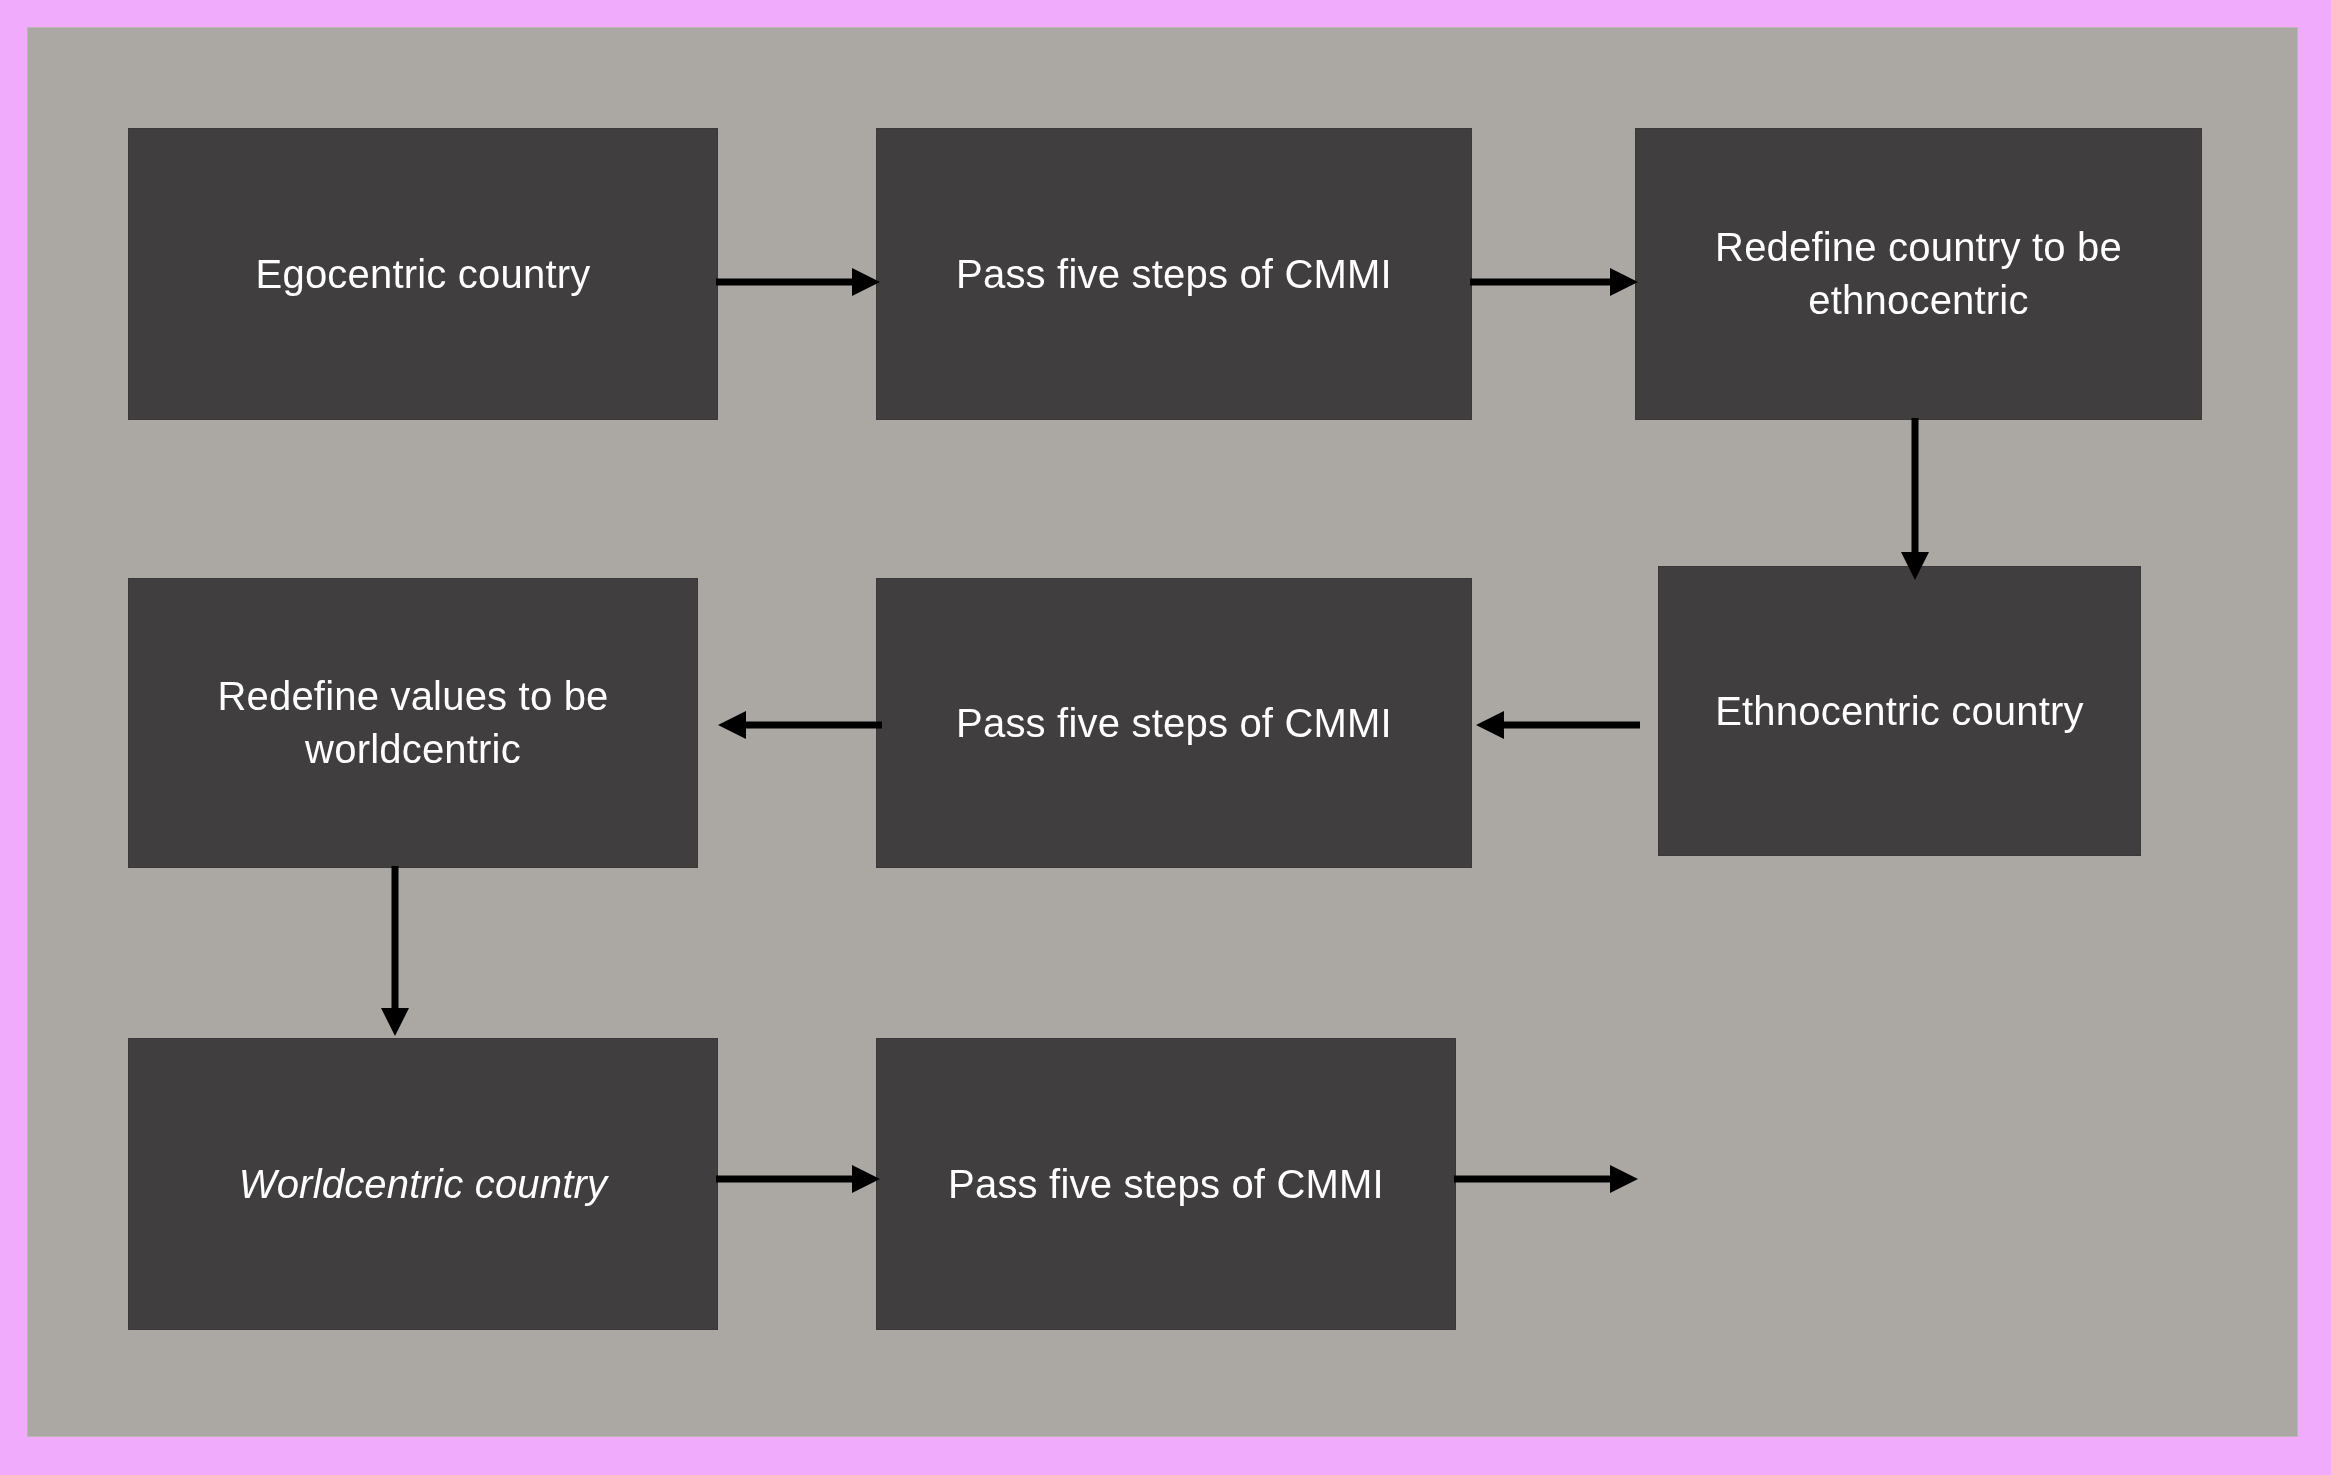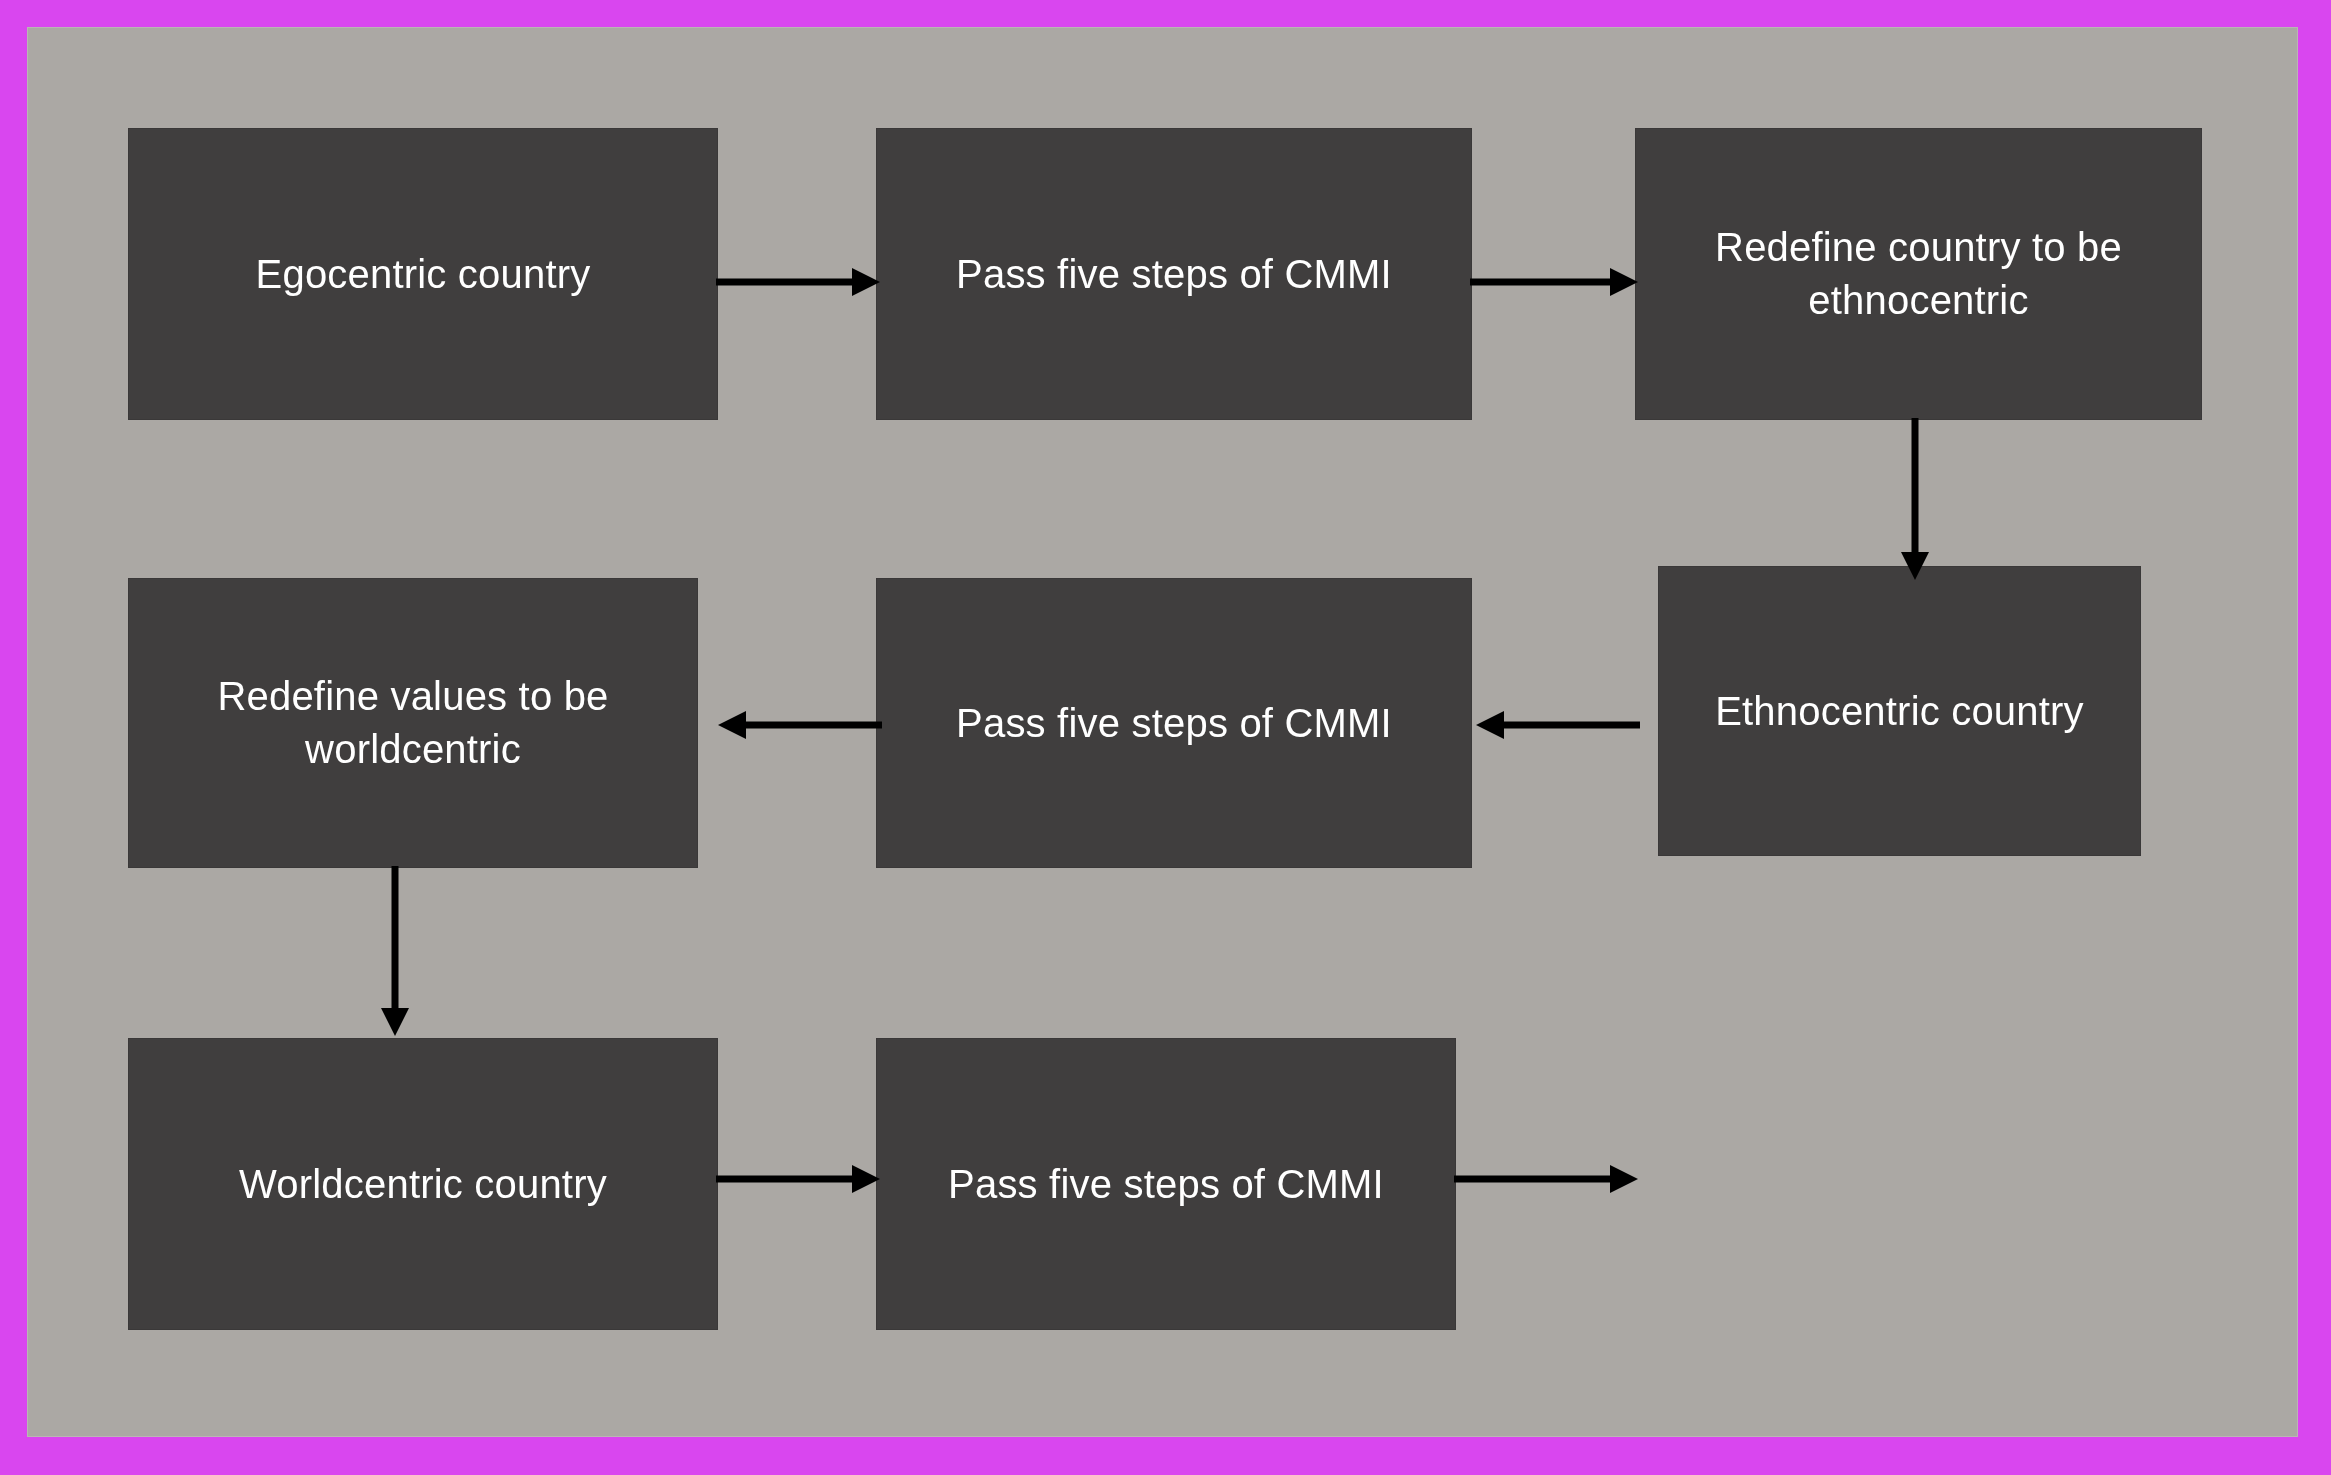--- a/index.html
+++ b/index.html
@@ -8,21 +8,21 @@
     padding: 0;
     background: #ffffff;
   }
   body {
     font-family: "Liberation Sans", sans-serif;
   }
   #canvas {
     position: relative;
     width: 2331px;
     height: 1475px;
-    background: #d946ef;
+    background: #f0abfc;
     overflow: hidden;
   }
   #panel {
     position: absolute;
     left: 28px;
     top: 28px;
     width: 2269px;
     height: 1408px;
     background: #aba8a4;
     box-shadow: 0 0 0 1px #b9b6b3;
@@ -79,21 +79,21 @@
     </div>
 
     <div class="node" style="left:848px; top:550px; width:596px; height:290px;">
       <span>Pass five steps of CMMI</span>
     </div>
 
     <div class="node" style="left:1607px; top:538px; width:483px; height:290px;margin-left:23px;">
       <span>Ethnocentric country</span>
     </div>
 
-    <div class="node" style="left:100px; top:1010px; width:590px; height:292px;">
+    <div class="node" style="left:100px; top:1010px; width:590px; height:292px;font-style:italic;">
       <span>Worldcentric country</span>
     </div>
 
     <div class="node" style="left:848px; top:1010px; width:580px; height:292px;">
       <span>Pass five steps of CMMI</span>
     </div>
 
 
     <div class="arrow" style="left:688px; top:234px; width:166px; height:40px;">
       <svg width="166" height="40" viewBox="0 0 166 40">

